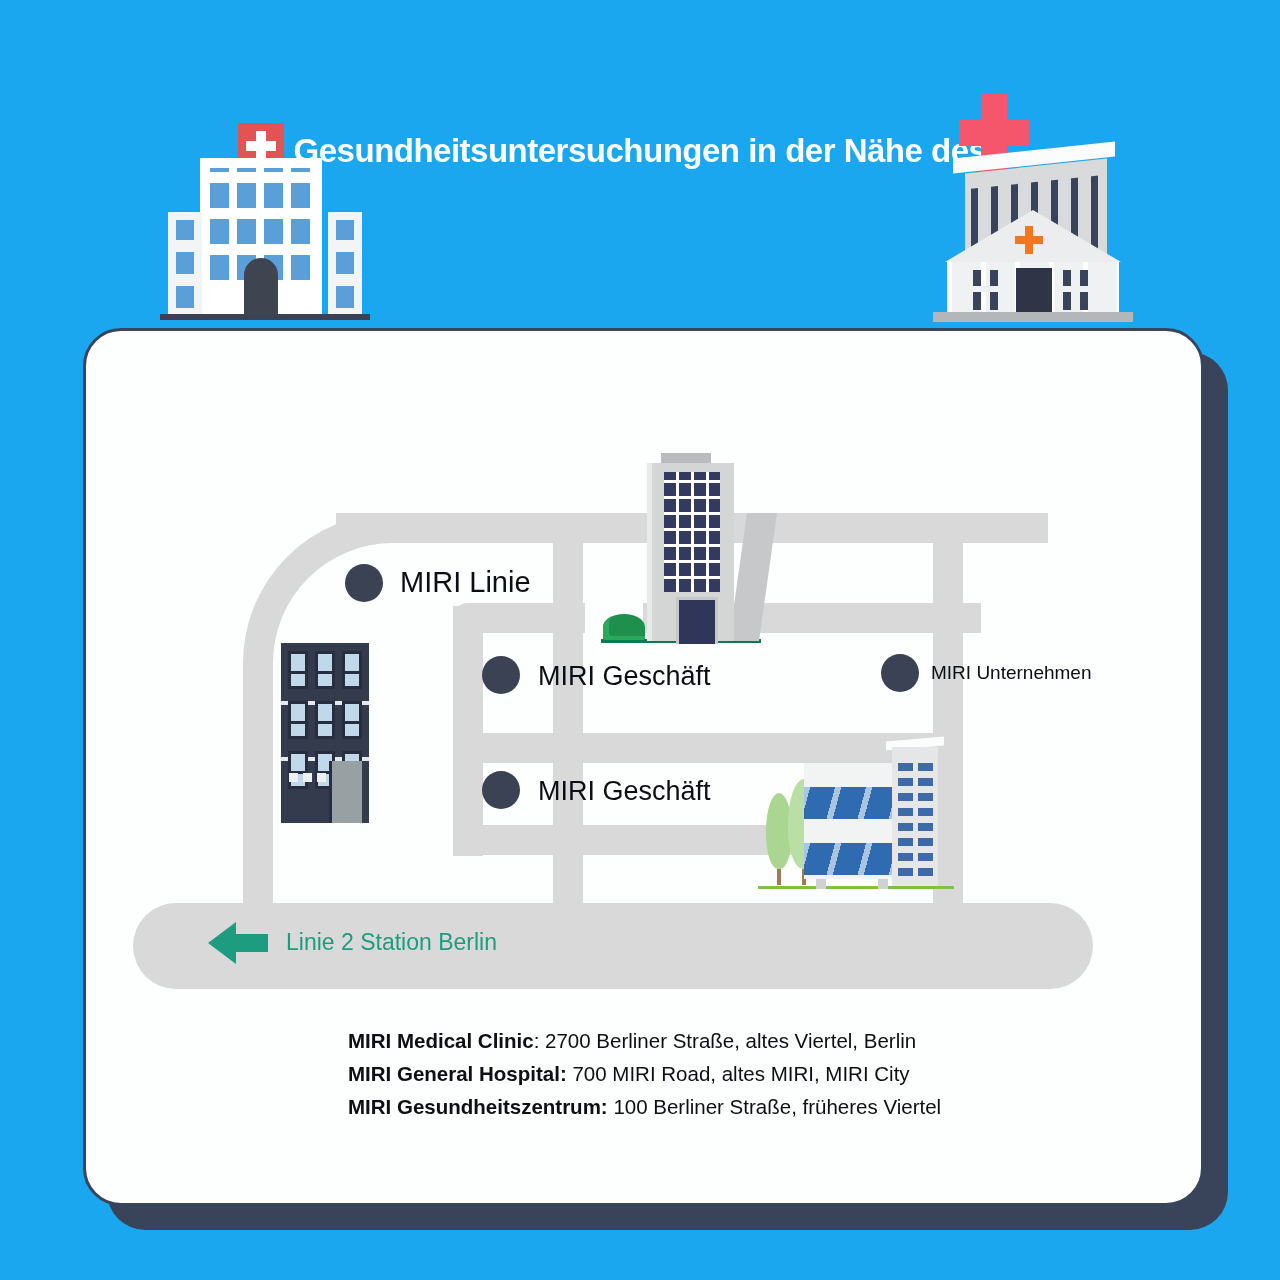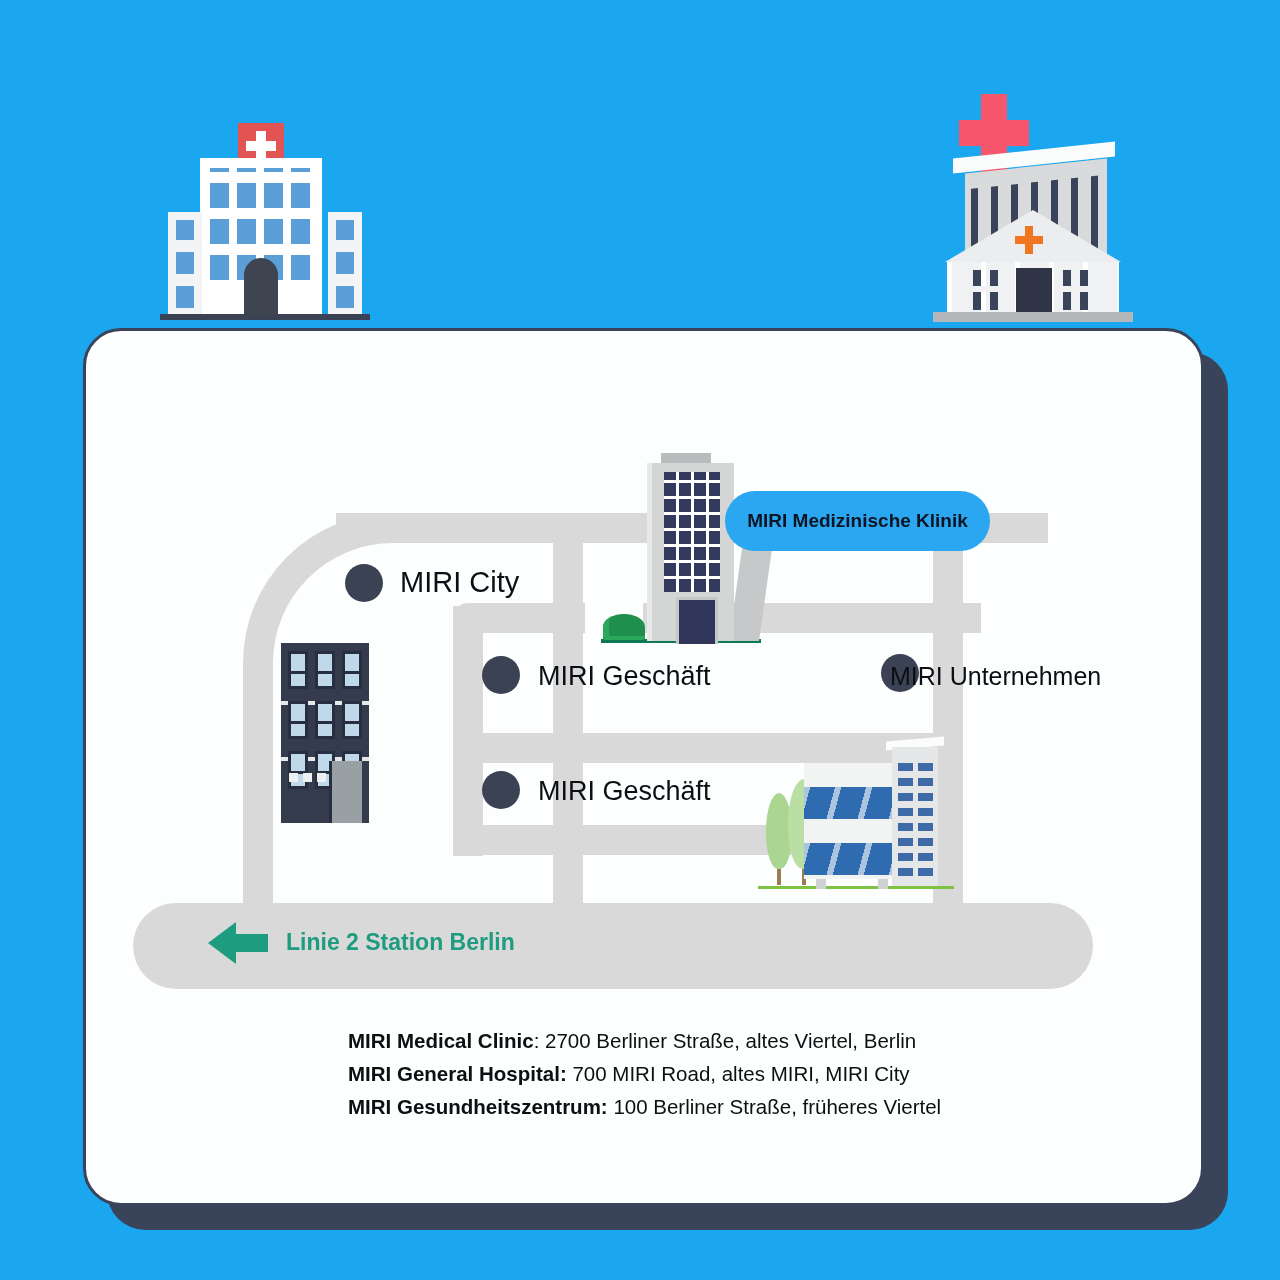--- a/index.html
+++ b/index.html
@@ -67,34 +67,34 @@
   .road-l3{left:367px;top:402px;width:510px;height:30px;}
   .road-l4{left:367px;top:494px;width:510px;height:30px;border-radius:16px 0 0 16px;}
   .road-bottom{left:47px;top:572px;width:960px;height:86px;border-radius:43px;}
 
   
   .dot{position:absolute;width:38px;height:38px;border-radius:50%;background:#3A4254;z-index:6;}
   .mlabel{position:absolute;color:#0B0E14;z-index:6;white-space:nowrap;}
   .lbl-park{left:314px;top:235px;font-size:29px;}
   .lbl-g1{left:452px;top:330px;font-size:27px;}
   .lbl-g2{left:452px;top:445px;font-size:27px;}
-  .lbl-unt{left:804px;top:331px;font-size:25px;}
+  .lbl-unt{left:845px;top:331px;font-size:19px;}
 
   .pill{position:absolute;background:#2AA7F0;border-radius:34px;color:#0D1524;font-weight:700;
         display:flex;align-items:center;justify-content:center;white-space:nowrap;z-index:7;}
   .pill-clinic{left:639px;top:160px;width:265px;height:60px;font-size:19px;}
   .pill-hosp{left:842px;top:437px;width:215px;height:68px;font-size:13.5px;}
   .pill-scr{left:105px;top:484px;width:267px;height:63px;font-size:13px;}
 
   
   .st-arrow{position:absolute;left:122px;top:591px;width:62px;height:42px;z-index:6;}
   .st-arrow .tri{position:absolute;left:0;top:0;width:0;height:0;
        border-top:21px solid transparent;border-bottom:21px solid transparent;border-right:28px solid #1E9C7F;}
   .st-arrow .bar{position:absolute;left:26px;top:12px;width:34px;height:18px;background:#1E9C7F;}
-  .st-label{position:absolute;left:200px;top:598px;font-size:23px;font-weight:700;color:#1E9C7F;z-index:6;white-space:nowrap;}
+  .st-label{position:absolute;left:200px;top:598px;font-size:23px;font-weight:400;color:#1E9C7F;z-index:6;white-space:nowrap;}
 
   
   .bldg{position:absolute;z-index:5;}
   
   .clinic{left:515px;top:120px;width:180px;height:195px;}
   .clinic .lawn{position:absolute;left:0;top:188px;width:160px;height:4px;background:#0E7A52;}
   .clinic .bush{position:absolute;left:2px;top:163px;width:42px;height:26px;background:#1F8F4E;
       border-radius:50% 50% 10% 10%;box-shadow:inset 6px -4px 0 #2AA85C;}
   .clinic .cap{position:absolute;left:60px;top:2px;width:50px;height:10px;background:#B9BBBC;}
   .clinic .tower{position:absolute;left:46px;top:12px;width:82px;height:178px;background:#D4D6D6;border-left:5px solid #E8E9E9;}
@@ -136,20 +136,21 @@
   
   .addr{position:absolute;left:262px;top:693px;font-size:20.5px;line-height:33px;color:#0D0F12;z-index:6;}
   .addr b{font-weight:700;margin-top:8px;}
 </style>
 </head>
 <body>
 
 <div id="page">
 
   <div class="title">
+    <div>Gesundheitsuntersuchungen in der Nähe des</div>
   </div>
 
   <div class="hospL">
     <div class="sign">
         <div class="v"></div>
         <div class="h"></div>
       </div>
     <div class="tower">
         <div class="tw"></div>
       <div class="door"></div>
@@ -241,32 +242,31 @@
       <div class="leg" style="left:58px;"></div>
       <div class="leg" style="left:120px;"></div>
       <div class="roof"></div>
       <div class="twr">
         <div class="col" style="left:6px;"></div>
         <div class="col" style="left:26px;"></div>
       </div>
     </div>
 
     <div class="dot" style="left:259px;top:233px;"></div>
-    <div class="mlabel lbl-park">MIRI City</div>
+    <div class="mlabel lbl-park">MIRI Linie</div>
 
     <div class="dot" style="left:396px;top:325px;"></div>
     <div class="mlabel lbl-g1">MIRI Geschäft</div>
 
     <div class="dot" style="left:795px;top:323px;"></div>
     <div class="mlabel lbl-unt">MIRI Unternehmen</div>
 
     <div class="dot" style="left:396px;top:440px;"></div>
     <div class="mlabel lbl-g2">MIRI Geschäft</div>
 
-    <div class="pill pill-clinic">MIRI Medizinische Klinik</div>
 
     <div class="st-arrow">
       <div class="tri"></div>
         <div class="bar"></div>
     </div>
     <div class="st-label">Linie 2 Station Berlin</div>
 
     <div class="addr">
       <div><b>MIRI Medical Clinic</b><span>: 2700 Berliner Straße, altes Viertel, Berlin</span></div>
       <div><b>MIRI General Hospital:</b><span> 700 MIRI Road, altes MIRI, MIRI City</span></div>

